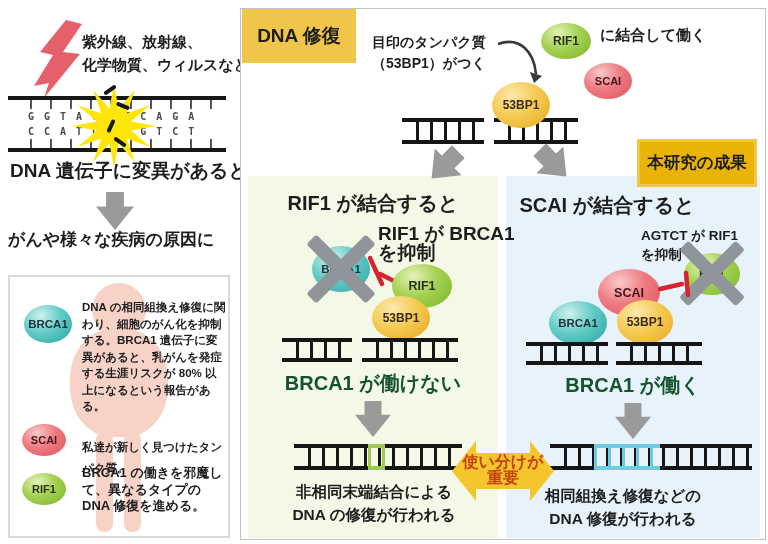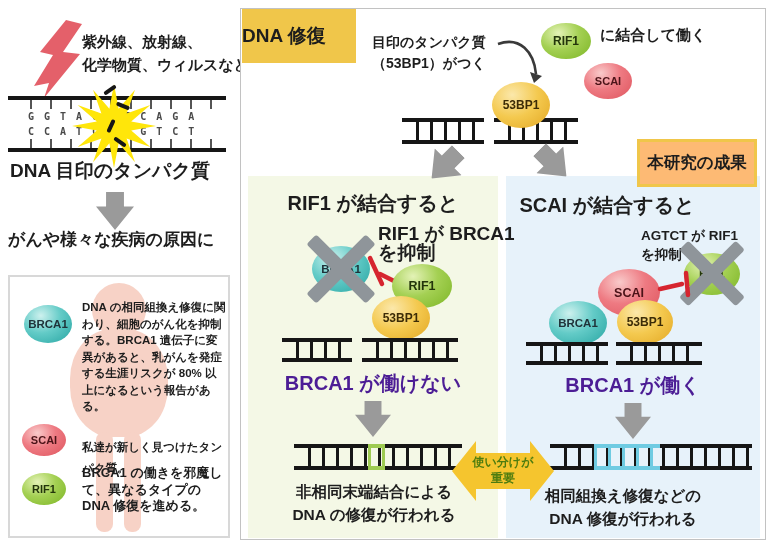--- a/index.html
+++ b/index.html
@@ -1,21 +1,21 @@
 <!DOCTYPE html>
 <html><head>
 <meta charset="utf-8">
 <style>
   html,body{margin:0;padding:0;background:#fff;}
   #page{position:relative;width:768px;height:544px;background:#ffffff;overflow:hidden;
         font-family:"Liberation Sans","DejaVu Sans",sans-serif;color:#1d1d1d;}
   .abs{position:absolute;}
   .b{font-weight:700;}
   .center{text-align:center;}
-  .pink{color:#4c1d95;}
+  .pink{color:#14532d;}
   
   .oval{position:absolute;display:flex;align-items:center;justify-content:center;
         font-weight:700;border-radius:50%;color:#20333a;letter-spacing:0;}
   .oval.teal{background:radial-gradient(ellipse at 35% 28%, #cdf1ee 0%, #63cbc7 45%, #3cb2af 80%, #2c9c9a 100%);}
   .oval.red{background:radial-gradient(ellipse at 35% 28%, #f9caca 0%, #ee7a82 45%, #e15b64 90%);color:#4c1318;}
   .oval.green{background:radial-gradient(ellipse at 35% 28%, #e3f2b6 0%, #a4d053 45%, #83ba2d 90%);color:#23350b;}
   .oval.gold{background:radial-gradient(ellipse at 35% 28%, #fbe8ab 0%, #f4c94f 48%, #e5ac29 92%);color:#3c2c07;}
   
   .ladder{position:absolute;border-top:4px solid #161616;border-bottom:4px solid #161616;box-sizing:border-box;}
   .ladder>i{position:absolute;left:3px;right:3px;top:0;bottom:0;
@@ -23,21 +23,21 @@
   .patch{position:absolute;top:-4px;bottom:-4px;box-sizing:border-box;}
   .patch.greenp{border-top:4px solid #9ecb52;border-bottom:4px solid #9ecb52;
         background:repeating-linear-gradient(90deg,#9ecb52 0 3px,transparent 3px 14px);}
   .patch.cyanp{border-top:4px solid #6fcbe2;border-bottom:4px solid #6fcbe2;
         background:repeating-linear-gradient(90deg,#6fcbe2 0 3px,transparent 3px 14px);}
   
   .xbar{position:absolute;width:84px;height:14px;background:#8f959a;border-radius:3px;}
   
   .debris{position:absolute;width:14px;height:4px;background:#161616;border-radius:2px;}
   .panel{position:absolute;}
-  .badge{position:absolute;background:#fdba74;border:3px solid #F0C64A;box-sizing:border-box;}
+  .badge{position:absolute;background:#eab308;border:3px solid #F0C64A;box-sizing:border-box;}
   .silh{position:absolute;background:#f7d2c6;}
 </style>
 </head>
 <body>
 
 <div id="page">
 
   <svg class="abs" style="left:32px;top:20px;" width="54" height="78" viewBox="0 0 54 78">
     <polygon points="34,0 8,32 21,35 2,66 17,63 12,78 48,34 31,32 50,4" fill="#E4606A"></polygon>
   </svg>
@@ -55,21 +55,21 @@
   </div>
 
   <svg class="abs" style="left:72px;top:84px;" width="84" height="84" viewBox="0 0 80 80">
     <polygon fill="#FFE60A" points="80,40 56.4,44.4 74.6,60 52,52 60,74.6 44.4,56.4 40,80 35.6,56.4 20,74.6 28,52 5.4,60 23.6,44.4 0,40 23.6,35.6 5.4,20 28,28 20,5.4 35.6,23.6 40,0 44.4,23.6 60,5.4 52,28 74.6,20 56.4,35.6"></polygon>
   </svg>
   <span class="debris" style="left:103px;top:88px;transform:rotate(-35deg);"></span>
   <span class="debris" style="left:116px;top:104px;transform:rotate(22deg);"></span>
   <span class="debris" style="left:104px;top:124px;transform:rotate(-65deg);"></span>
   <span class="debris" style="left:113px;top:140px;transform:rotate(35deg);"></span>
 
-  <div class="abs b" style="left:10px;top:158px;font-size:19px;">DNA 目印のタンパク質</div>
+  <div class="abs b" style="left:10px;top:158px;font-size:19px;">DNA 遺伝子に変異があると</div>
 
   <svg class="abs" style="left:94px;top:192px;" width="42" height="38" viewBox="0 0 34 34">
     <polygon points="9,0 25,0 25,13 34,13 17,34 0,13 9,13" fill="#9A9A9A"></polygon>
   </svg>
 
   <div class="abs b" style="left:8px;top:228px;font-size:17px;">がんや様々な疾病の原因に</div>
 
   <div class="abs" style="left:8px;top:275px;width:222px;height:263px;border:2px solid #d8d8d8;background:#fff;box-sizing:border-box;">
     <div class="silh" style="left:82px;top:6px;width:54px;height:54px;border-radius:50%;"></div>
     <div class="silh" style="left:60px;top:52px;width:98px;height:108px;border-radius:42px/50px;"></div>
@@ -90,21 +90,21 @@
       <span>RIF1</span>
     </div>
     <div class="abs b" style="left:72px;top:188px;width:146px;font-size:13px;line-height:16.5px;">BRCA1 の働きを邪魔して、異なるタイプの DNA 修復を進める。</div>
   </div>
 
   <div class="panel" style="left:240px;top:8px;width:526px;height:532px;border:1px solid #c2c2c2;background:#fff;box-sizing:border-box;"></div>
 
   <div class="panel" style="left:248px;top:176px;width:250px;height:362px;background:#F4F8E6;"></div>
   <div class="panel" style="left:506px;top:176px;width:254px;height:362px;background:#E7F2FA;"></div>
 
-  <div class="abs b" style="left:242px;top:9px;width:114px;height:54px;background:#F0C64A;display:flex;align-items:center;justify-content:flex-start;font-size:19px;">
+  <div class="abs b" style="left:242px;top:9px;width:114px;height:54px;background:#F0C64A;display:flex;align-items:center;justify-content:center;font-size:19px;">
     <span>DNA 修復</span>
   </div>
 
   <div class="abs b" style="left:372px;top:32px;font-size:14px;line-height:21px;">
     <div>目印のタンパク質</div>
     <div>（53BP1）がつく</div>
   </div>
 
   <svg class="abs" style="left:496px;top:36px;" width="46" height="48" viewBox="0 0 46 48">
     <path d="M2,8 C 24,0 38,16 40,38" stroke="#3a3a3a" stroke-width="2.6" fill="none"></path>
@@ -244,19 +244,19 @@
 
   <div class="abs b center" style="left:506px;top:484px;width:234px;font-size:15.5px;line-height:23px;">
     <div>相同組換え修復などの</div>
     <div>DNA 修復が行われる</div>
   </div>
 
   <div class="abs" style="left:452px;top:436px;width:102px;height:70px;">
     <svg width="102" height="70" viewBox="0 0 102 70">
       <polygon points="0,35 24,5 24,17 78,17 78,5 102,35 78,65 78,53 24,53 24,65" fill="#F5C52E"></polygon>
     </svg>
-    <div class="abs b center" style="left:8px;top:18px;width:86px;font-size:12px;line-height:16px;color:#4d7c0f;">
+    <div class="abs b center" style="left:8px;top:18px;width:86px;font-size:16px;line-height:16px;color:#c2410c;">
       <div>使い分けが</div>
       <div>重要</div>
     </div>
   </div>
 
 </div>
 
 </body></html>

